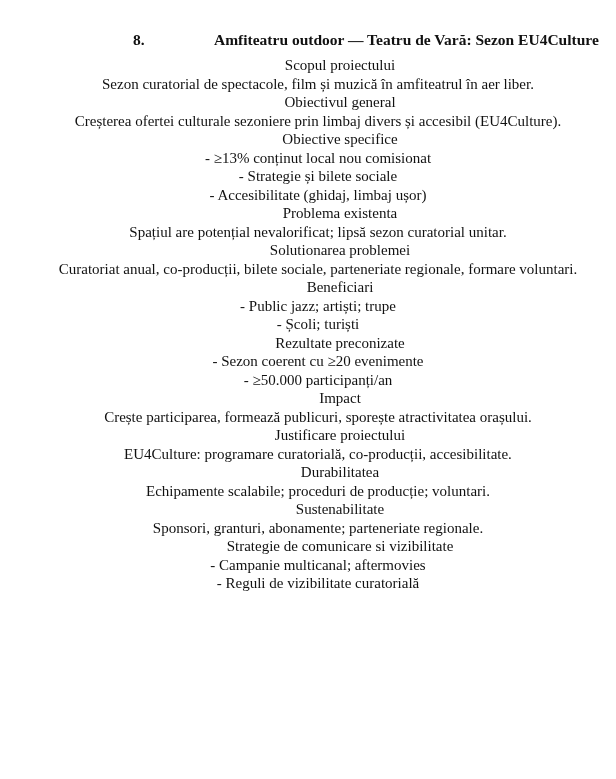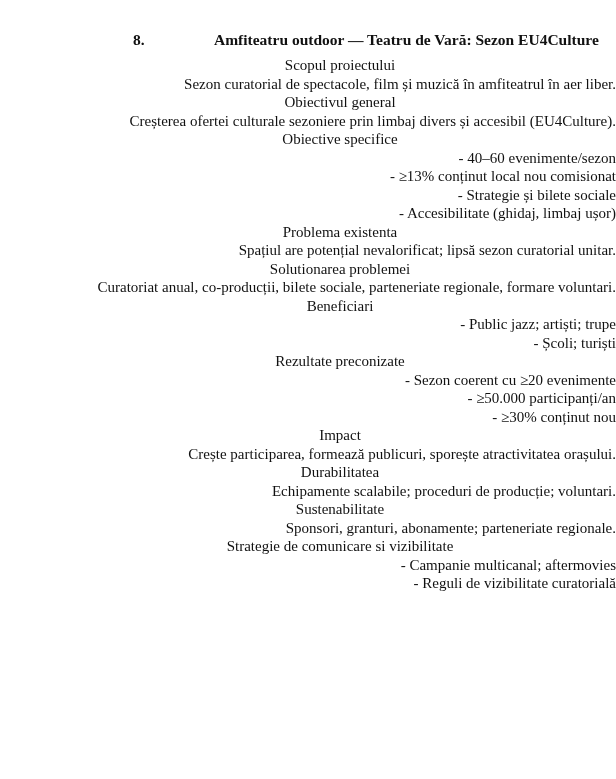--- a/index.html
+++ b/index.html
@@ -13,42 +13,41 @@
       position: absolute; top: 30px; left: 0; width: 616px;
       font-weight: bold; font-size: 15.5px; line-height: 20px;
     }
     .title .num { position: absolute; left: 133px; }
     .title .txt { position: absolute; left: 178px; white-space: nowrap; margin-left: 36px; }
     .content { position: absolute; top: 56px; left: 20px; width: 596px; }
     .line {
       font-size: 15px; line-height: 18.5px; height: 18.5px; white-space: nowrap;
     }
     .heading { text-align: center; width: 640px; padding-left: 0; }
-    .para, .bullet { text-align: right; }
+    .para, .bullet { text-align: center; }
   </style>
 </head>
 <body>
 
 <div class="page">
   <div class="title">
     <span class="num">8.</span>
     <span class="txt">Amfiteatru outdoor — Teatru de Vară: Sezon EU4Culture</span>
   </div>
   <div class="content" id="content">
       <div>
         <div class="line heading">Scopul proiectului</div>
         <div class="line para">Sezon curatorial de spectacole, film și muzică în amfiteatrul în aer liber.</div>
       </div>
       <div>
         <div class="line heading">Obiectivul general</div>
         <div class="line para">Creșterea ofertei culturale sezoniere prin limbaj divers și accesibil (EU4Culture).</div>
       </div>
       <div>
         <div class="line heading">Obiective specifice</div>
-        <div class="line bullet">- 40–60 evenimente/sezon</div>
         <div class="line bullet">- ≥13% conținut local nou comisionat</div>
         <div class="line bullet">- Strategie și bilete sociale</div>
         <div class="line bullet">- Accesibilitate (ghidaj, limbaj ușor)</div>
       </div>
       <div>
         <div class="line heading">Problema existenta</div>
         <div class="line para">Spațiul are potențial nevalorificat; lipsă sezon curatorial unitar.</div>
       </div>
       <div>
         <div class="line heading">Solutionarea problemei</div>
@@ -56,25 +55,28 @@
       </div>
       <div>
         <div class="line heading">Beneficiari</div>
         <div class="line bullet">- Public jazz; artiști; trupe</div>
         <div class="line bullet">- Școli; turiști</div>
       </div>
       <div>
         <div class="line heading">Rezultate preconizate</div>
         <div class="line bullet">- Sezon coerent cu ≥20 evenimente</div>
         <div class="line bullet">- ≥50.000 participanți/an</div>
-        <div class="line bullet">- ≥30% conținut nou</div>
       </div>
       <div>
         <div class="line heading">Impact</div>
         <div class="line para">Crește participarea, formează publicuri, sporește atractivitatea orașului.</div>
+      </div>
+      <div>
+        <div class="line heading">Justificare proiectului</div>
+        <div class="line para">EU4Culture: programare curatorială, co-producții, accesibilitate.</div>
       </div>
       <div>
         <div class="line heading">Durabilitatea</div>
         <div class="line para">Echipamente scalabile; proceduri de producție; voluntari.</div>
       </div>
       <div>
         <div class="line heading">Sustenabilitate</div>
         <div class="line para">Sponsori, granturi, abonamente; parteneriate regionale.</div>
       </div>
       <div>

